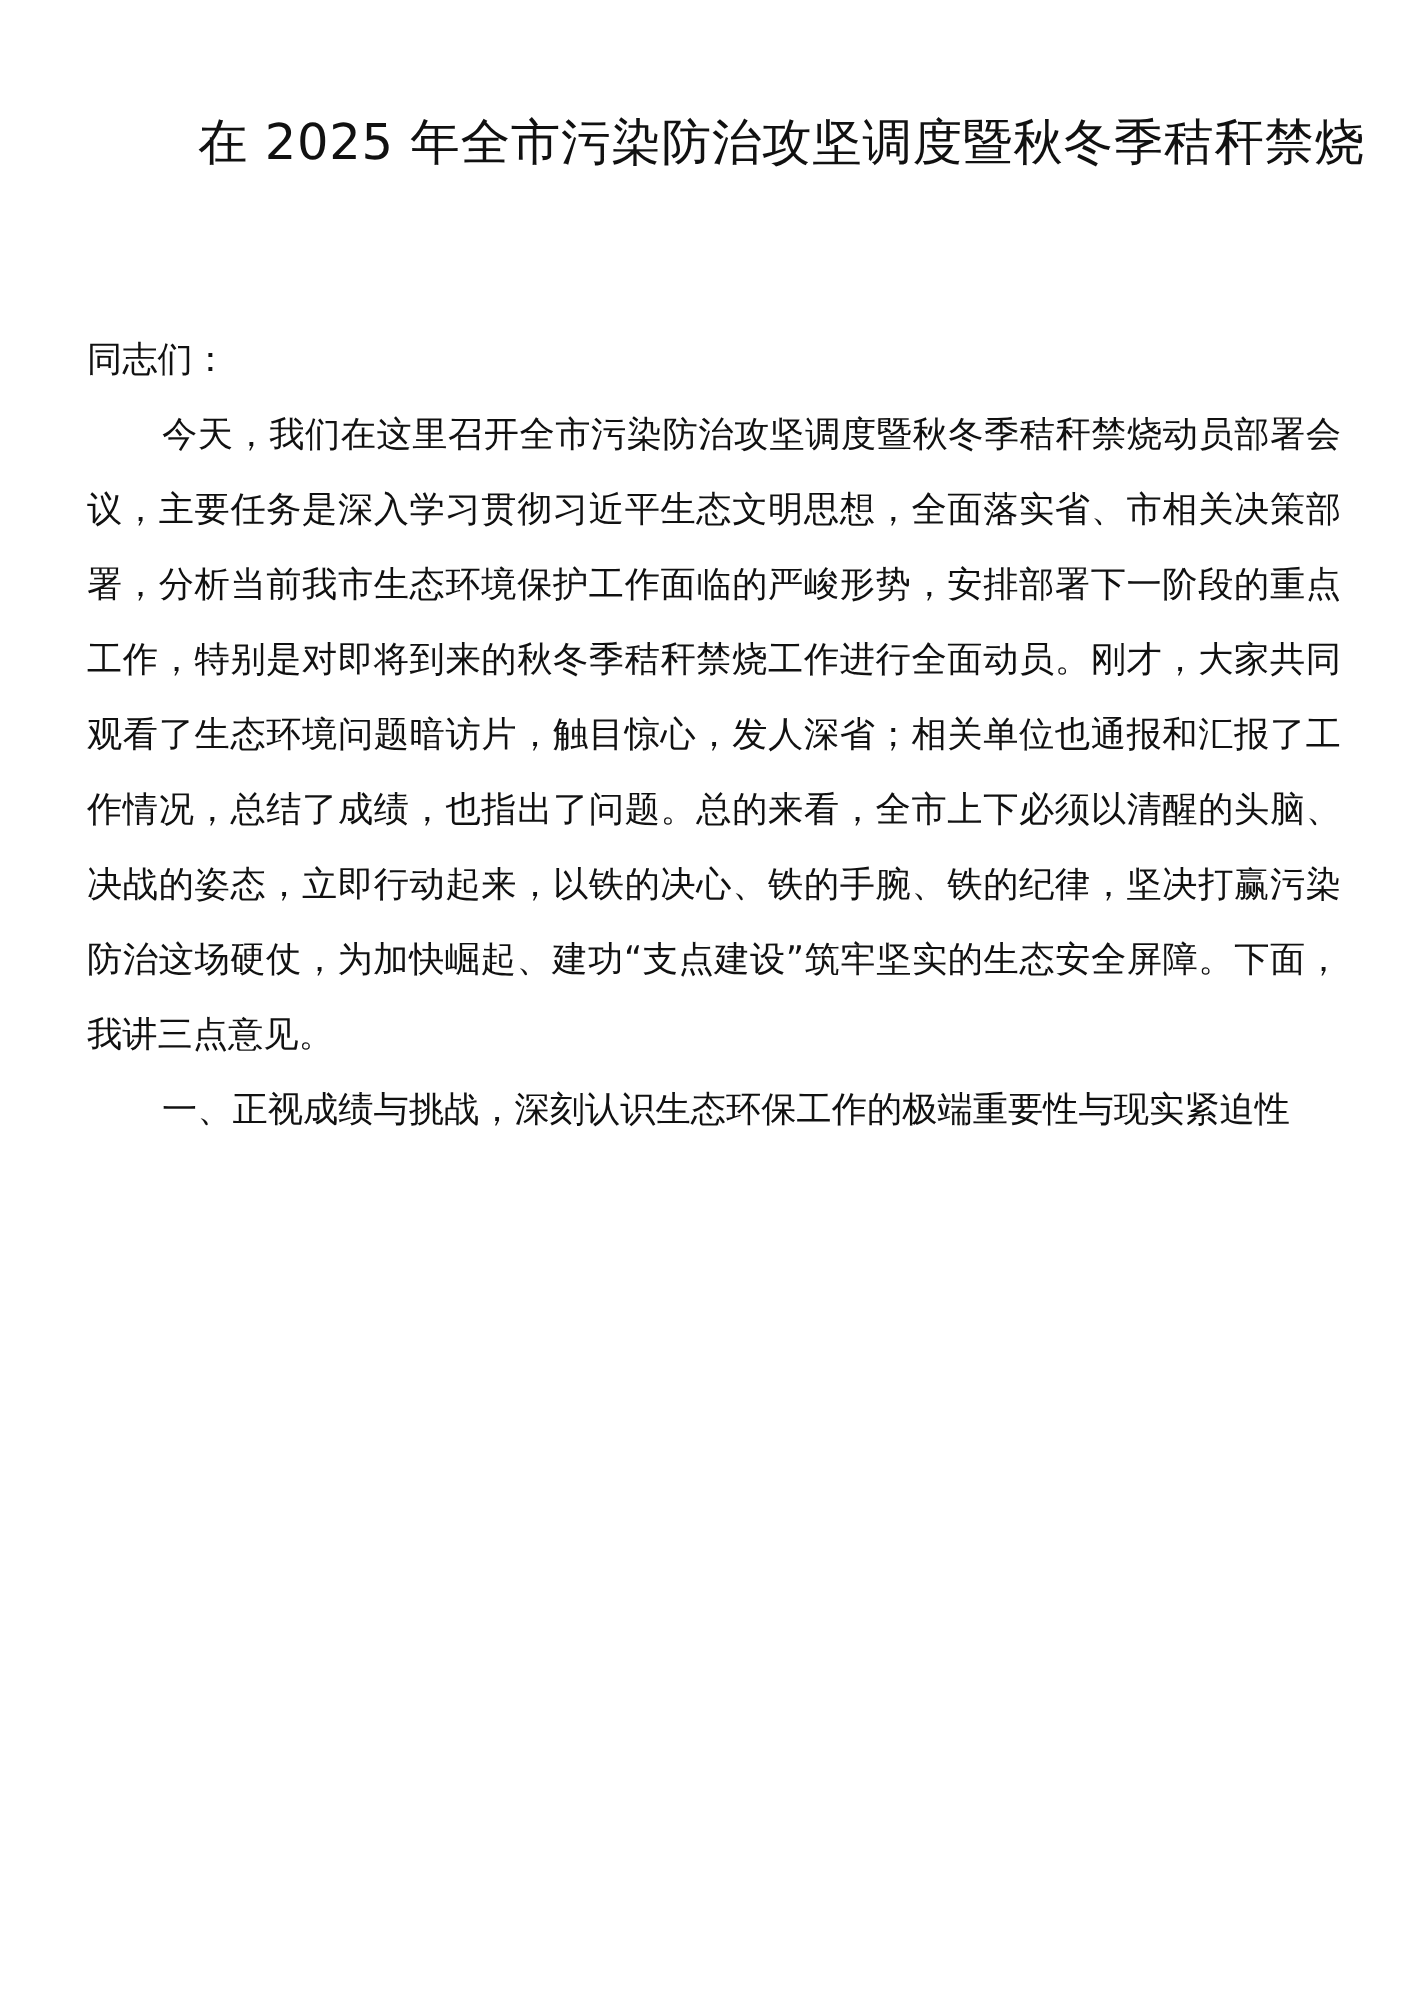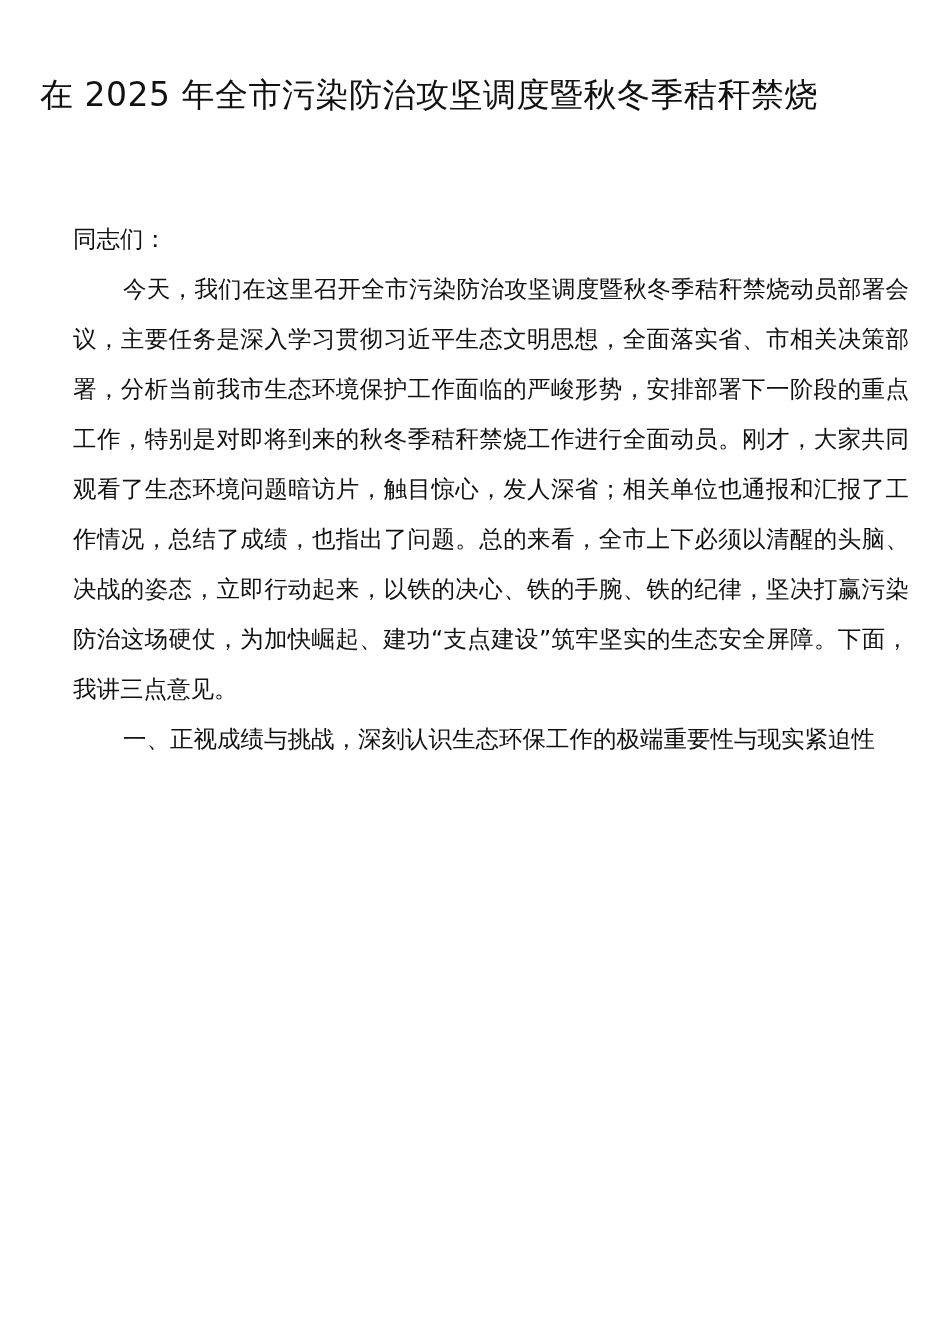--- a/index.html
+++ b/index.html
@@ -21,41 +21,40 @@
       top: 0;
       width: 950px;
       height: 1344px;
       background: #ffffff;
     }
     .title {
       position: absolute;
       left: 40px;
       top: 68px;
       width: 870px;
-      text-align: left;
+      text-align: right;
       font-size: 33px;
       line-height: 54px;
       font-weight: normal;
       margin: 0;
       color: #111111;
       letter-spacing: 0.5px;
     }
     .title span {
       display: block;
     }
     .body {
       position: absolute;
       left: 58px;
       top: 214px;
       width: 836px;
       font-size: 23.5px;
       line-height: 50px;
       text-align: justify;
       text-justify: inter-character;
-      margin-left: 15px;
     }
     .body p {
       margin: 0;
       padding: 0;
     }
     .body p.indent {
       text-indent: 50px;
     }
     .body p.heading {
       text-indent: 50px;

